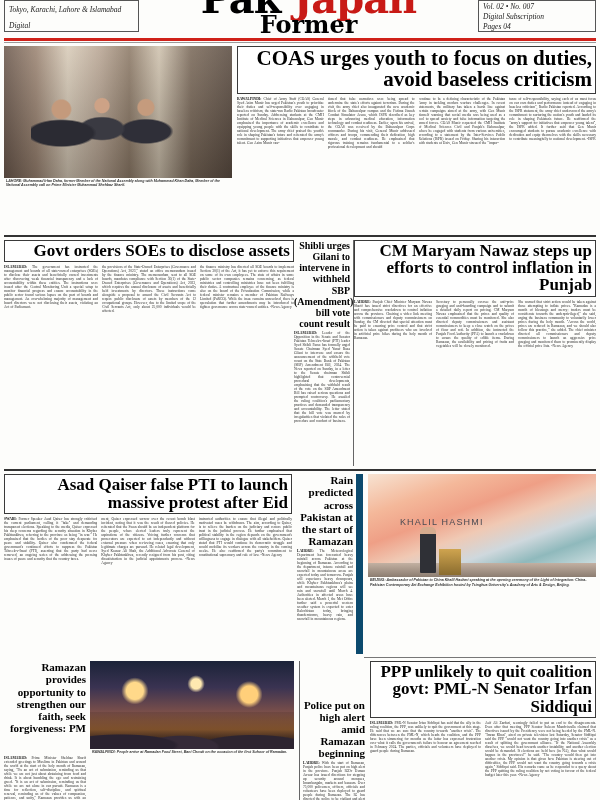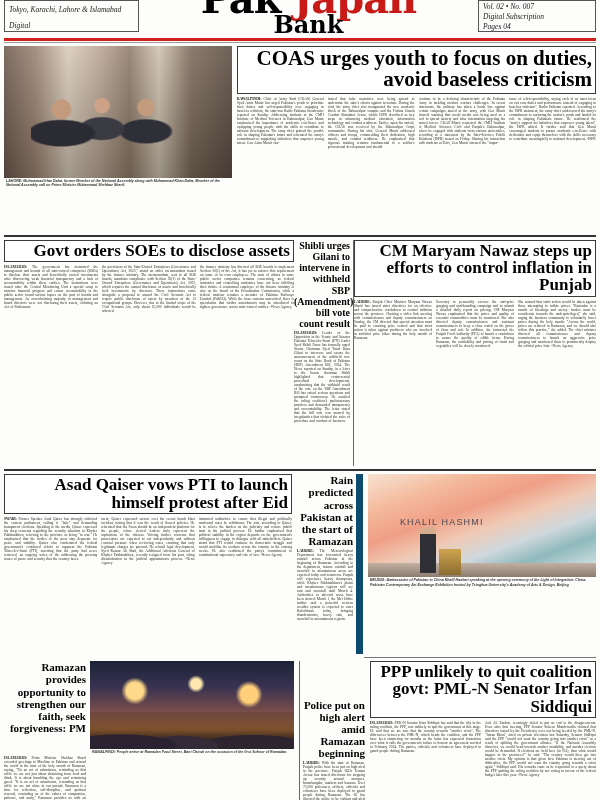--- a/index.html
+++ b/index.html
@@ -194,21 +194,21 @@
 </head>
 <body>
 
 <div class="page">
 
   <div class="masthead">
     <div class="mh-left" style="white-space:pre-line;">Tokyo, Karachi, Lahore &amp; Islamabad
 Digital</div>
     <div class="mh-center">
       <div class="mh-title"><span>Pak </span><span class="red">Japan</span></div>
-      <div class="mh-sub">Bank</div>
+      <div class="mh-sub">Former</div>
     </div>
     <div class="mh-right" style="white-space:pre-line;">Vol. 02 • No. 007
 Digital Subscription
 Pages 04</div>
   </div>
 
   <div class="rule-red"></div>
   <div class="rule-thin"></div>
 
   <div style="display:flex; gap:5px;">
@@ -262,21 +262,21 @@
       </div>
     </div>
   </div>
 
   <div class="hdiv-thick"></div>
 
   <div style="display:flex; gap:5px;">
 
     <div style="width:288px;">
       <div class="hl-box">
-        <div class="hl hl-lg">Asad Qaiser vows PTI to launch himself protest after Eid</div>
+        <div class="hl hl-lg">Asad Qaiser false PTI to launch massive protest after Eid</div>
       </div>
       <div class="cols3" style="margin-top:3px; height:128px;">
         <div class="body-col"><span class="lead">SWABI:</span> <span>Former Speaker Asad Qaiser has strongly criticised the current parliament, calling it "fake" and demanding transparent elections. Speaking to the media, Qaiser expressed his deep concerns regarding the security situation in Khyber Pakhtunkhwa, referring to the province as being "in war." He emphasised that the bodies of the poor stay desperate for peace and stability. Qaiser also condemned the federal government's continued efforts to suppress the Pakistan Tehreek-e-Insaf (PTI), asserting that the party had never removed, an ongoing series of the addressing the pressing issues of peace and security that the country faces.</span></div>
         <div class="body-col">ment, Qaiser expressed sorrow over the recent bomb blast incident, noting that it was the result of flawed policies. He reiterated that the Swan should be an independent platform for the people, where elected leaders truly represent the aspirations of the citizens. Voicing further concerns that prosecutors are expected to act independently and without external pressure when reviewing cases, ensuring that only legitimate charges are pursued. He related legal development, Syed Kausar Ali Shah, the Additional Advocate General of Khyber Pakhtunkhwa, recently resigned from his post, citing dissatisfaction in the judicial appointments process.  -News Agency</div>
         <div class="body-col">instructed authorities to ensure that illegal and politically motivated cases be withdrawn. The aim, according to Qaiser, is to relieve the burden on the judiciary and restore public trust in the judicial process. He further emphasised that political stability in the region depends on the government's willingness to engage in dialogue with all stakeholders. Qaiser stated that PTI would continue its democratic struggle and would mobilise its workers across the country in the coming weeks. He also reaffirmed the party's commitment to constitutional supremacy and rule of law.  -News Agency</div>
       </div>
     </div>
 
     <div style="width:66px; border-right:7px solid #0c4a6e; padding-right:3px;">
       <div class="hl hl-sm" style="line-height:1.1;">Rain predicted across Pakistan at the start of Ramazan</div>

